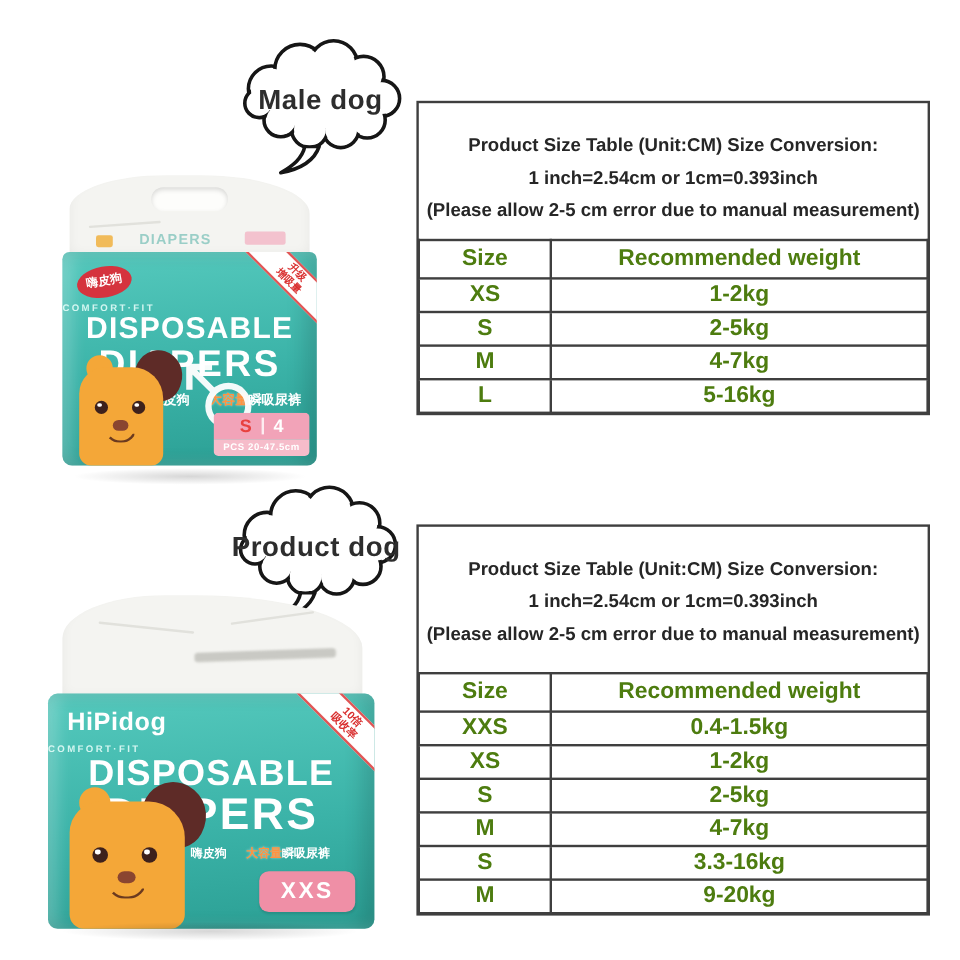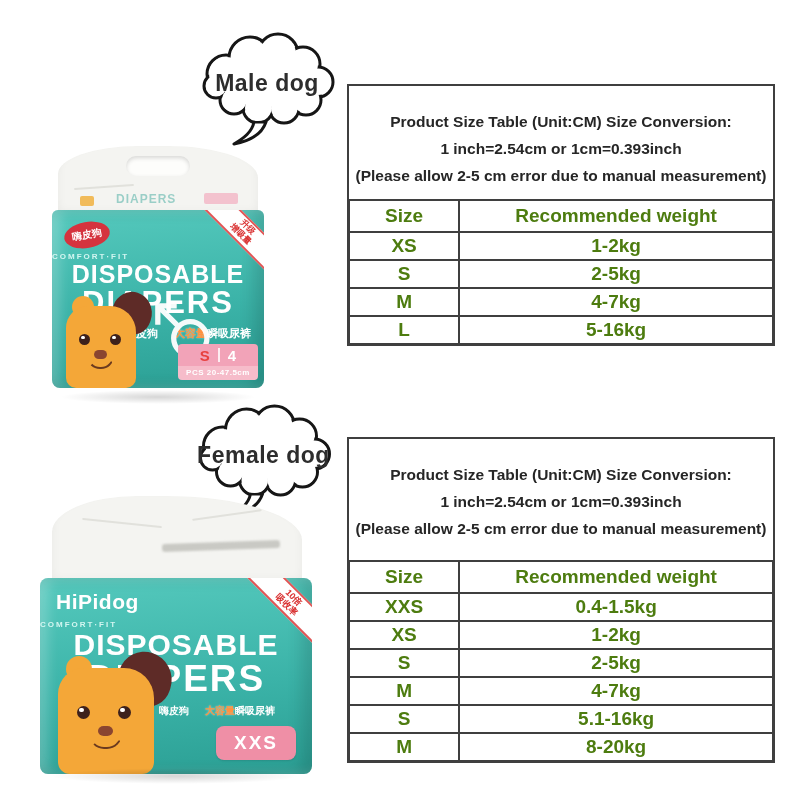--- a/index.html
+++ b/index.html
@@ -224,21 +224,21 @@
         <circle cx="111" cy="38" r="15"></circle>
           <circle cx="126" cy="56" r="13"></circle>
           <circle cx="114" cy="74" r="13"></circle>
         <circle cx="92" cy="82" r="13"></circle>
           <circle cx="66" cy="82" r="13"></circle>
           <circle cx="42" cy="74" r="12"></circle>
         <circle cx="24" cy="60" r="10"></circle>
           <ellipse cx="75" cy="55" rx="46" ry="26"></ellipse>
       </g>
     </svg>
-    <div class="cloud-label">Female dog</div>
+    <div class="cloud-label">Product dog</div>
   </div>
 
   <div class="pkg" style="left:40px;top:496px;width:272px;height:282px;">
     <div class="plastic" style="left:12px;top:0;right:10px;height:90px;border-radius:34% 55% 4px 4px / 36px 44px 4px 4px;">
       <div class="crinkle" style="left:30px;top:26px;width:80px;transform:rotate(6deg);"></div>
       <div class="crinkle" style="left:140px;top:18px;width:70px;transform:rotate(-8deg);"></div>
       <div class="smudge" style="left:110px;top:46px;width:118px;height:8px;transform:rotate(-2deg);"></div>
     </div>
 
     <div class="body-teal" style="left:0;top:82px;width:272px;height:196px;border-radius:8px;">
@@ -302,23 +302,23 @@
       <tr class="row">
         <td>S</td>
         <td>2-5kg</td>
       </tr>
       <tr class="row">
         <td>M</td>
         <td>4-7kg</td>
       </tr>
       <tr class="row">
         <td>S</td>
-        <td>5.1-16kg</td>
+        <td>3.3-16kg</td>
       </tr>
       <tr class="row">
         <td>M</td>
-        <td>8-20kg</td>
+        <td>9-20kg</td>
       </tr>
     </tbody>
       </table>
   </div>
 
 </div>
 
 </body></html>

